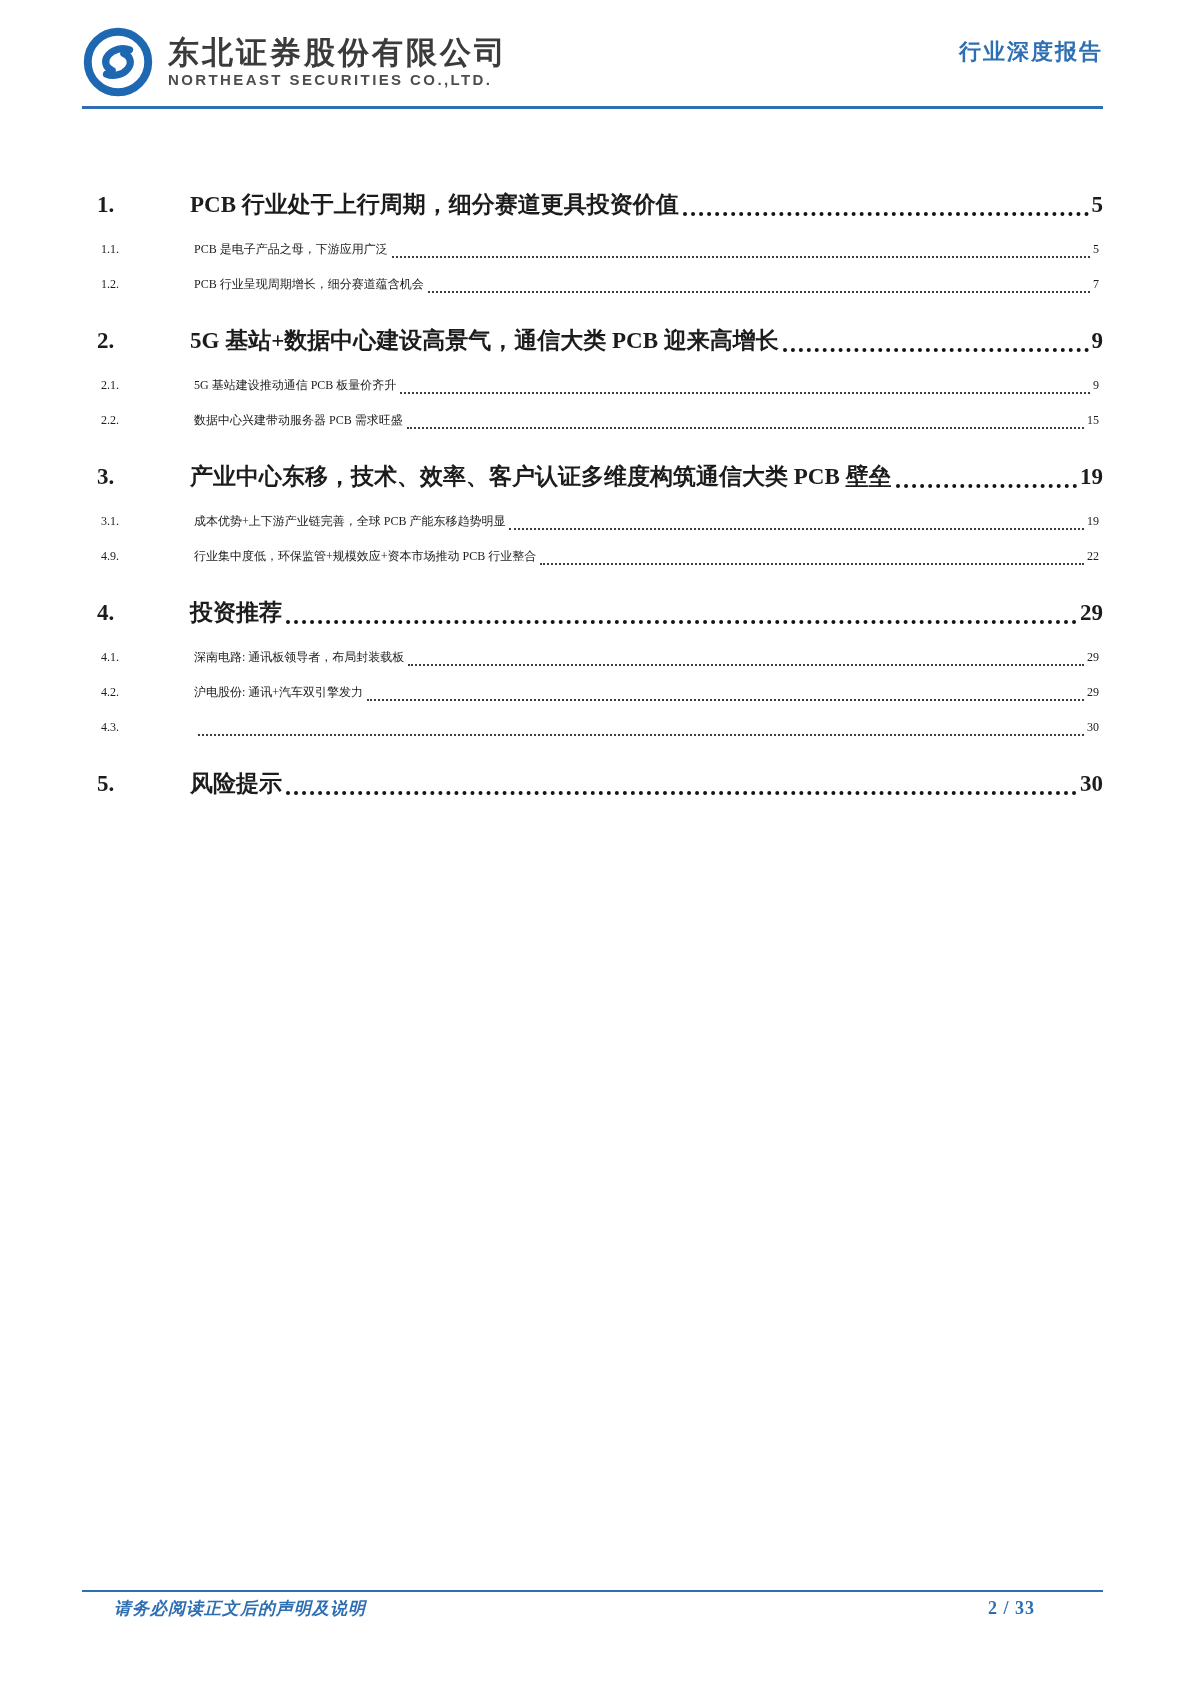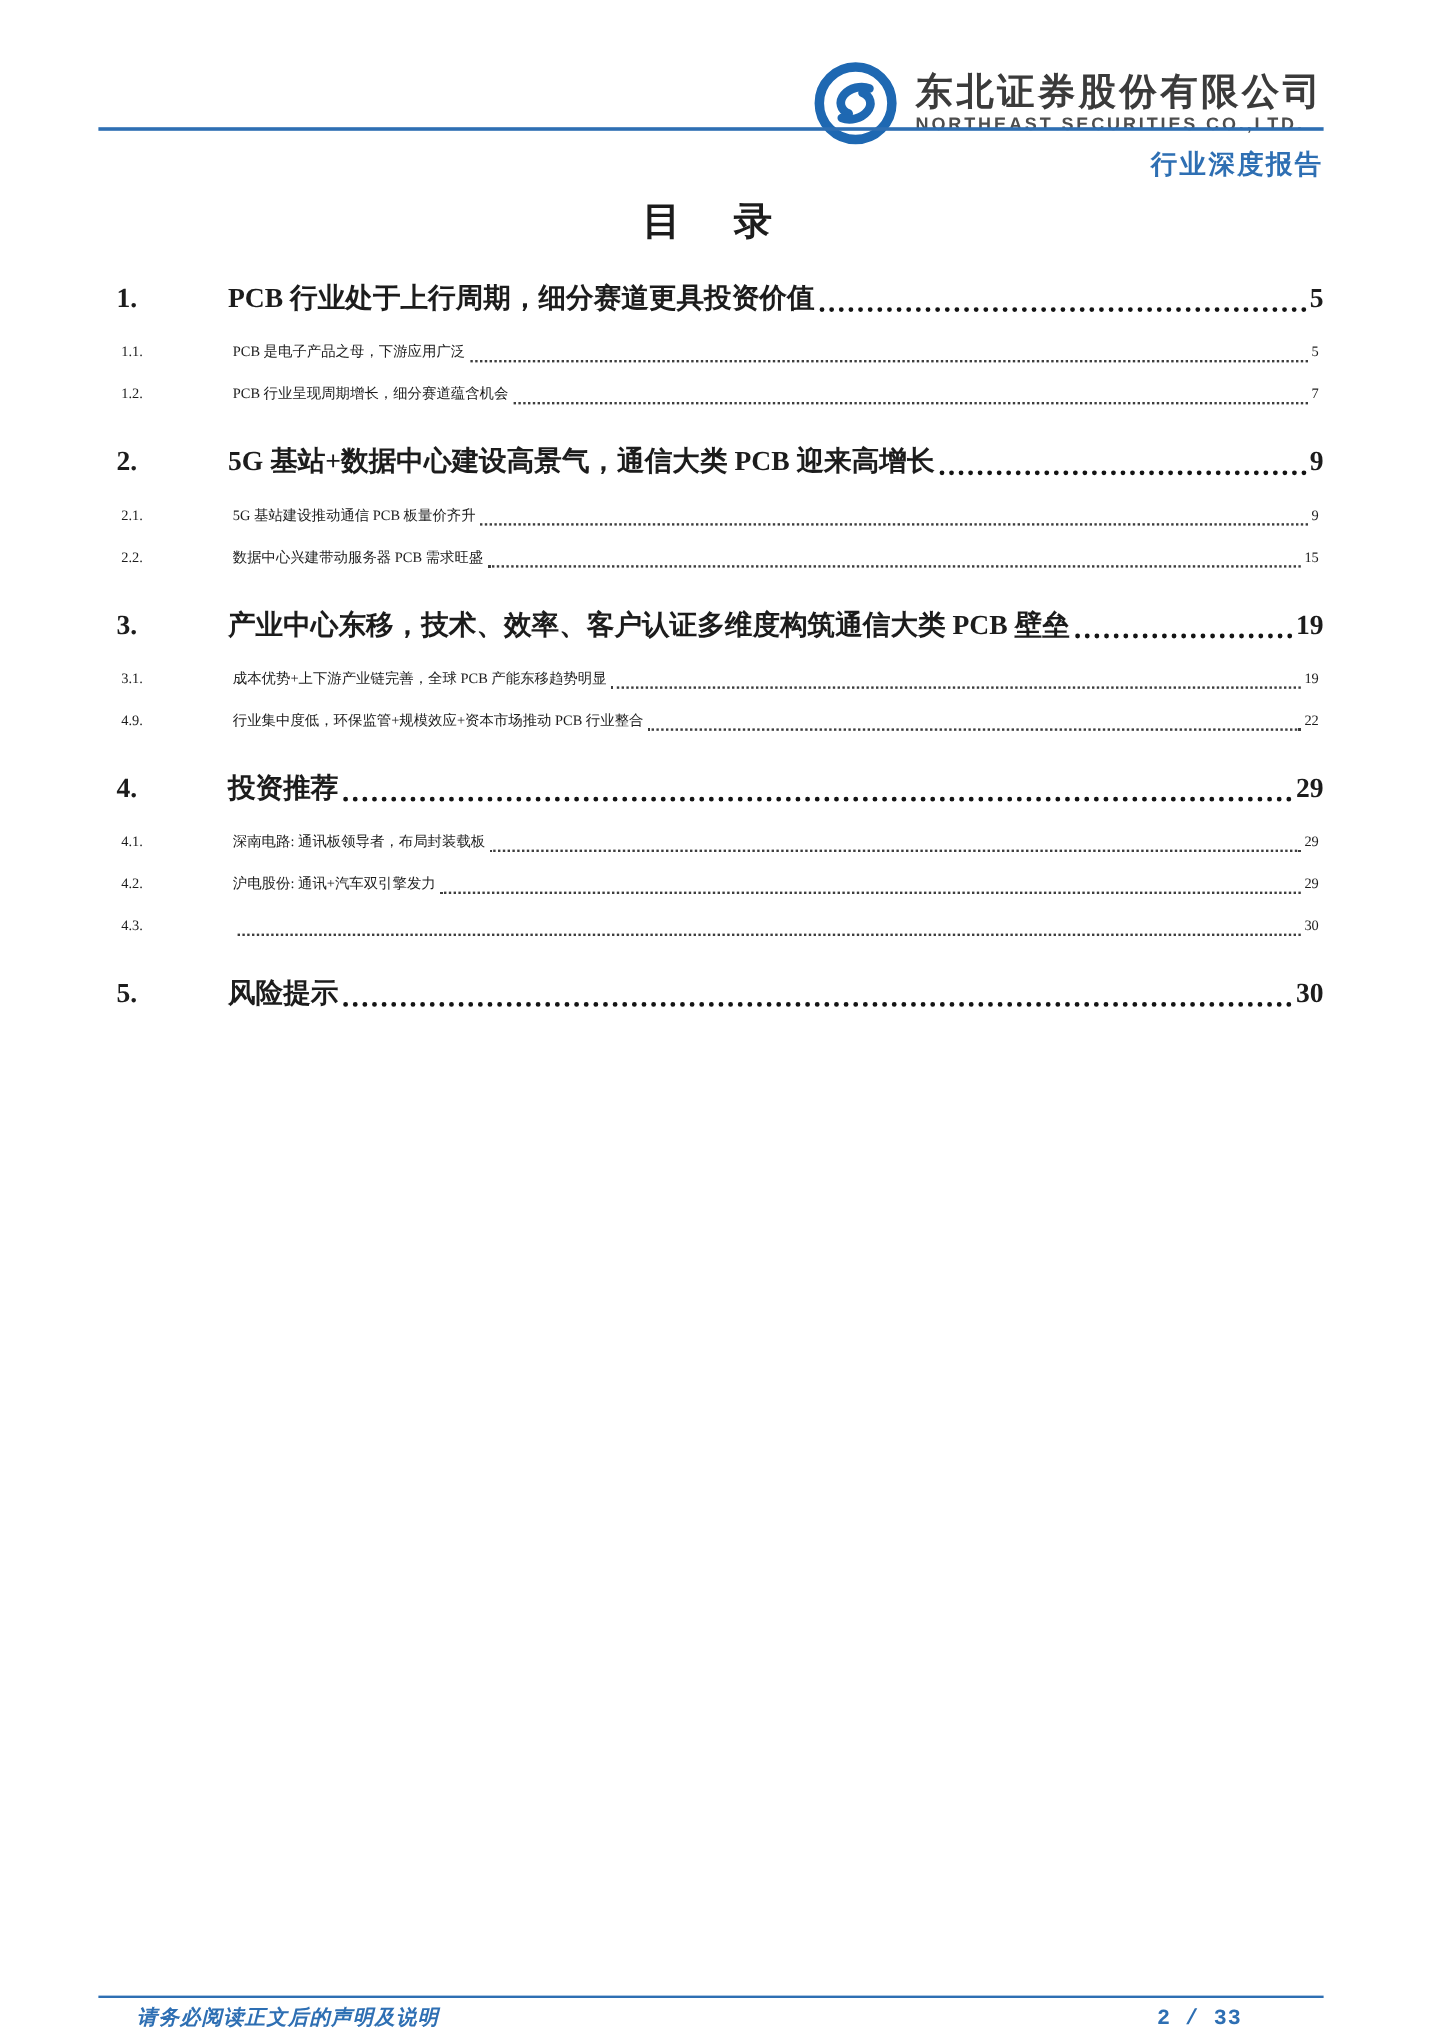--- a/index.html
+++ b/index.html
@@ -11,22 +11,22 @@
   .page{
     position:relative;
     width:1200px;height:1698px;
     margin:0 auto;background:#ffffff;
     font-family:"Liberation Serif","DejaVu Serif",serif;
     color:var(--text);
     overflow:hidden;
   }
   
   .header{
-    position:absolute;left:82px;top:50px;width:1021px;
-    display:flex;justify-content:space-between;align-items:flex-end;flex-direction:column;
+    position:absolute;left:82px;top:26px;width:1021px;
+    display:flex;justify-content:space-between;align-items:center;
   }
   .brand{display:flex;align-items:center;gap:14px;}
   .brand svg{display:block;}
   .brand-cn{
     font-family:"Liberation Sans","DejaVu Sans",sans-serif;
     font-size:31px;font-weight:800;letter-spacing:3px;
     color:var(--brand-dark);line-height:1.15;
   }
   .brand-en{
     font-family:"Liberation Sans","DejaVu Sans",sans-serif;
@@ -62,21 +62,21 @@
   .toc-title-text{flex:0 1 auto;}
   .toc-leader{
     flex:1 1 6px;min-width:6px;align-self:flex-end;
     margin:0 3px 0 4px;
   }
   .l1 .toc-leader{border-bottom:4px dotted #141414;margin-bottom:6px;}
   .l2 .toc-leader{border-bottom:2px dotted #3d3d3d;margin-bottom:5px;}
   .toc-page{flex:0 0 auto;}
   
   .footer{
-    position:absolute;left:82px;top:1663px;width:1021px;font-family:Liberation Mono, monospace;
+    position:absolute;left:82px;top:1590px;width:1021px;
   }
   .footer-rule{height:2px;background:var(--accent);}
   .footer-line{
     display:flex;justify-content:space-between;align-items:baseline;
     margin-top:5px;
   }
   .footer-disclaimer{
     padding-left:32px;
     font-size:17px;font-weight:700;font-style:italic;color:var(--accent);
     letter-spacing:1px;
@@ -104,21 +104,20 @@
       <span class="brand-text">
         <div class="brand-cn">东北证券股份有限公司</div>
         <div class="brand-en">NORTHEAST SECURITIES CO.,LTD.</div>
       </span>
     </div>
     <div class="report-type">行业深度报告</div>
   </div>
   <div class="header-rule"></div>
 
   <div class="toc">
-    <div class="toc-title">目　录</div>
     <div id="toc-list">
     <div class="toc-row l1">
       <span class="toc-num">1.</span>
       <span class="toc-title-text">PCB 行业处于上行周期，细分赛道更具投资价值</span>
       <span class="toc-leader"></span>
       <span class="toc-page">5</span>
     </div>
 
     <div class="toc-row l2">
       <span class="toc-num">1.1.</span>

